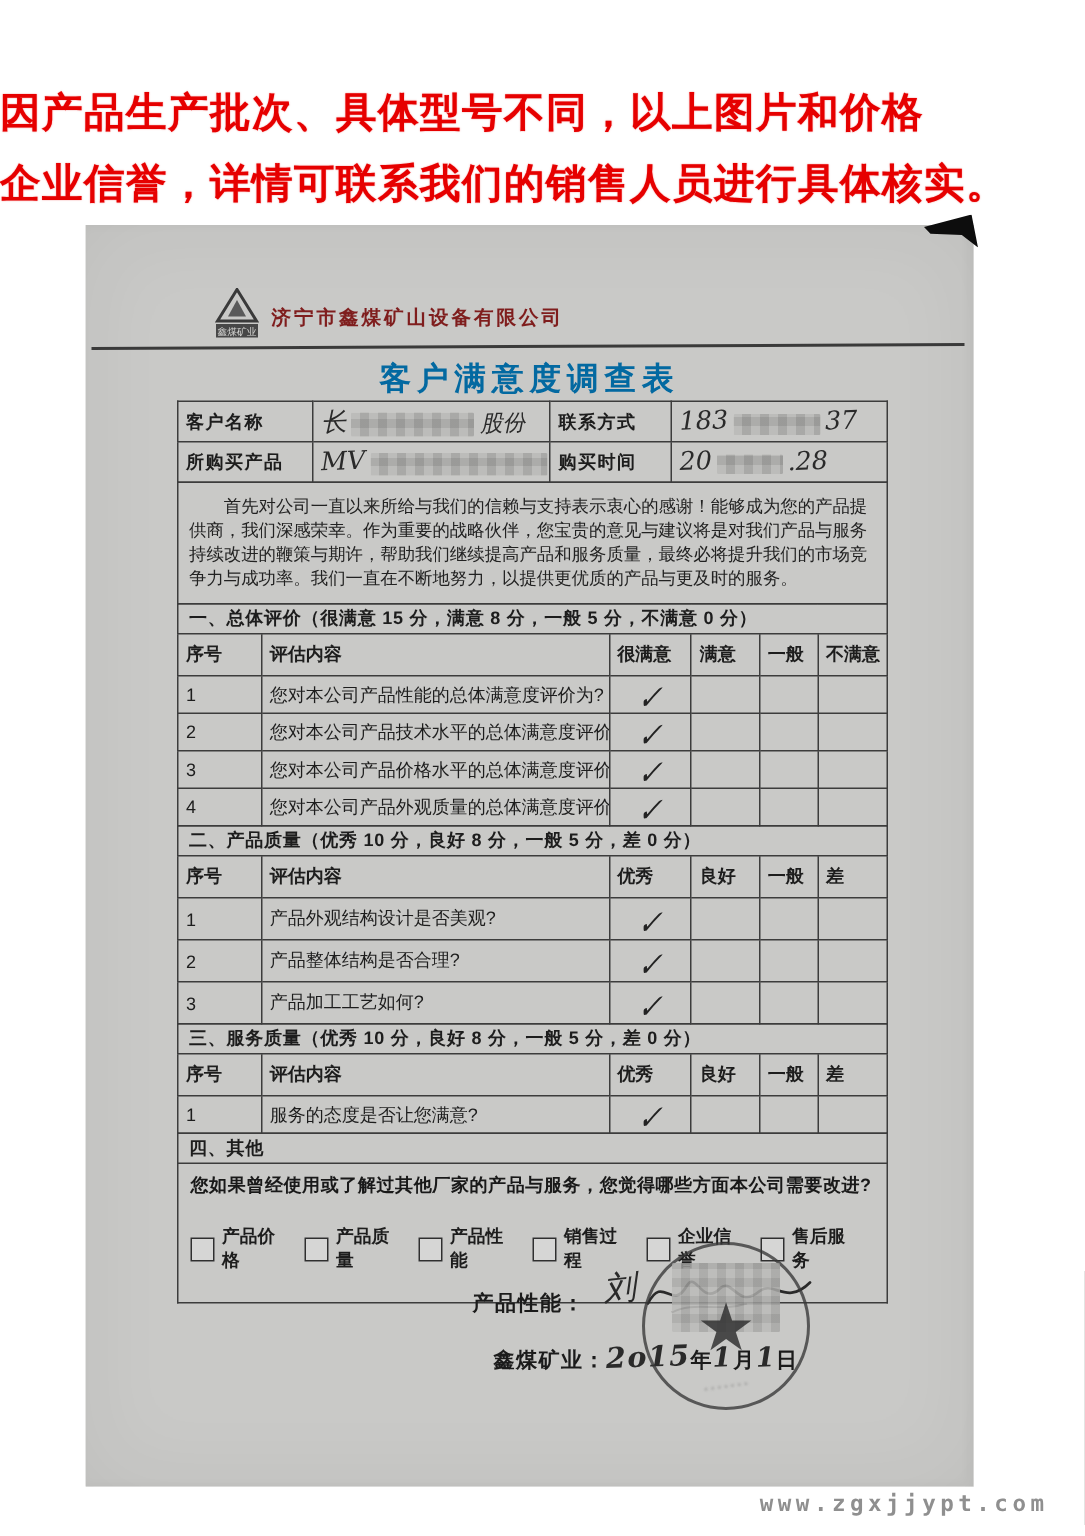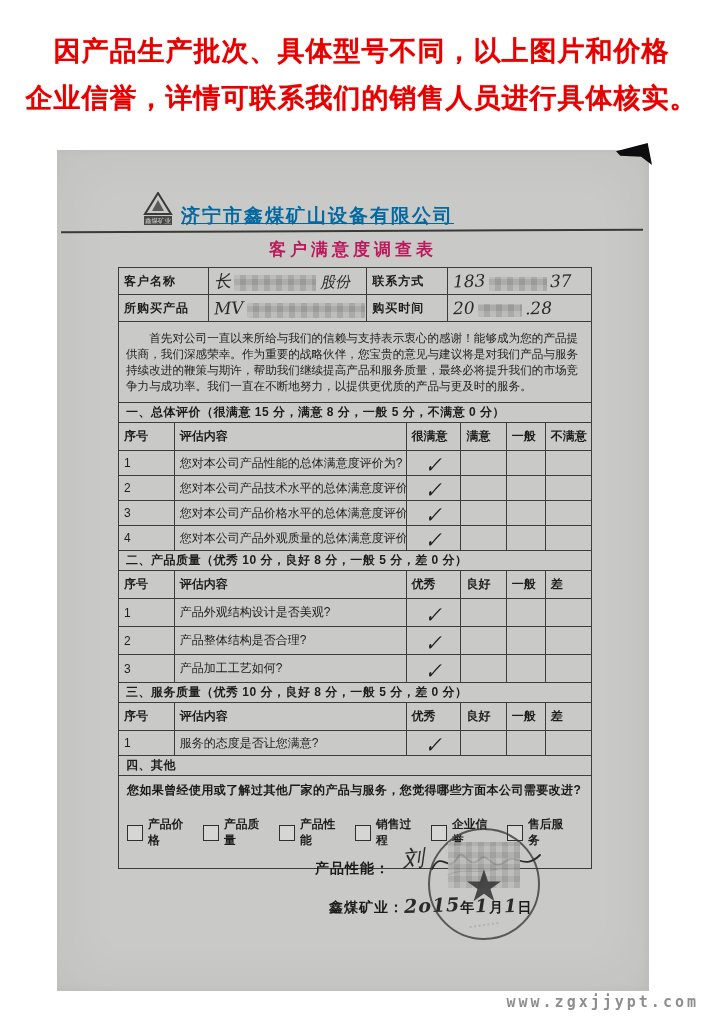--- a/index.html
+++ b/index.html
@@ -3,41 +3,41 @@
 <meta charset="utf-8">
 <style>
   html,body{margin:0;padding:0;}
   body{
     width:723px;height:1024px;position:relative;overflow:hidden;
     background:#ffffff;
     font-family:"Liberation Sans", sans-serif;
     -webkit-font-smoothing:antialiased;
   }
   
-  .notice{position:absolute;top:28px;left:0;width:723px;text-align:center;color:#e60000;}
+  .notice{position:absolute;top:52px;left:0;width:723px;text-align:left;color:#e60000;}
   .notice .line{font-size:27px;font-weight:bold;letter-spacing:1px;line-height:47px;
     text-shadow:0 0 1px rgba(230,0,0,.55);}
   
   .scan{
     position:absolute;left:57px;top:150px;width:592px;height:841px;
     background:#c9c9c7;
     box-shadow:inset 0 0 60px rgba(0,0,0,.05), inset -3px 0 8px rgba(0,0,0,.04);
   }
   .corner-fold{
     position:absolute;top:-7px;right:-3px;width:36px;height:22px;background:#0d0d0d;
     clip-path:polygon(0 38%, 88% 0, 100% 100%, 70% 62%, 12% 58%);
   }
   .scan-header{position:absolute;left:0;top:40px;width:100%;}
   .logo{position:absolute;left:86px;top:2px;width:30px;height:34px;}
-  .company{position:absolute;left:124px;top:13px;font-size:19px;color:#0369a1;
-    font-weight:600;letter-spacing:2px;text-decoration:underline;}
+  .company{position:absolute;left:124px;top:13px;font-size:13px;color:#7f1d1d;
+    font-weight:600;letter-spacing:2px;}
   .header-rule{position:absolute;left:4px;top:40px;width:582px;height:0;
     border-top:2px solid #3a3a3a;transform:rotate(-.25deg);}
   .form-title{position:absolute;left:0;top:48px;width:100%;text-align:center;
-    font-size:17px;font-weight:bold;color:#be185d;letter-spacing:4px;
+    font-size:21px;font-weight:bold;color:#0369a1;letter-spacing:4px;
     font-family:"Liberation Serif", serif;}
   
   .tablezone{position:absolute;left:61px;top:118px;width:474px;}
   table{border-collapse:collapse;width:474px;table-layout:fixed;margin-top:-1px;}
   td{border:1.4px solid #3c3c3c;color:#1d1d1d;padding:0 5px;vertical-align:middle;
      font-size:12px;overflow:hidden;white-space:nowrap;}
   .lbl{font-weight:600;letter-spacing:1px;margin-top:44px;}
   tr.h27 td{height:26px;}
   .greet td{height:74px;font-size:11.6px;line-height:1.4;white-space:normal;
     padding:3px 7px;color:#222;}

